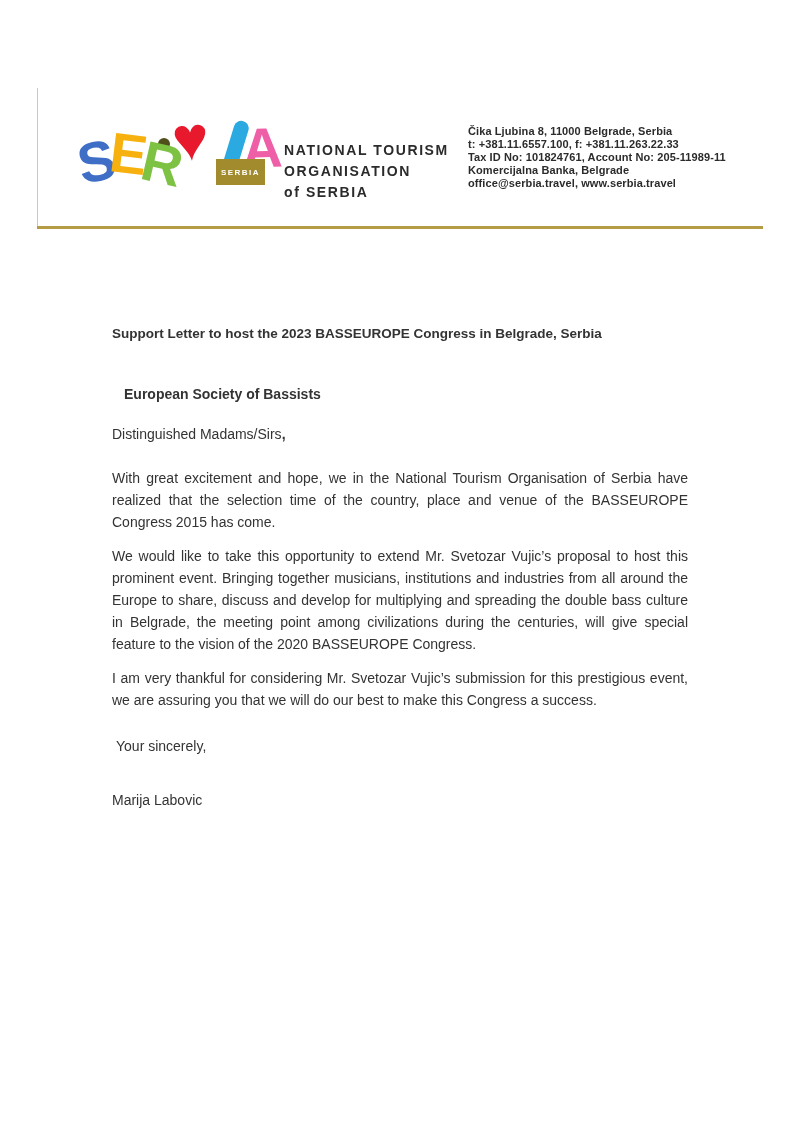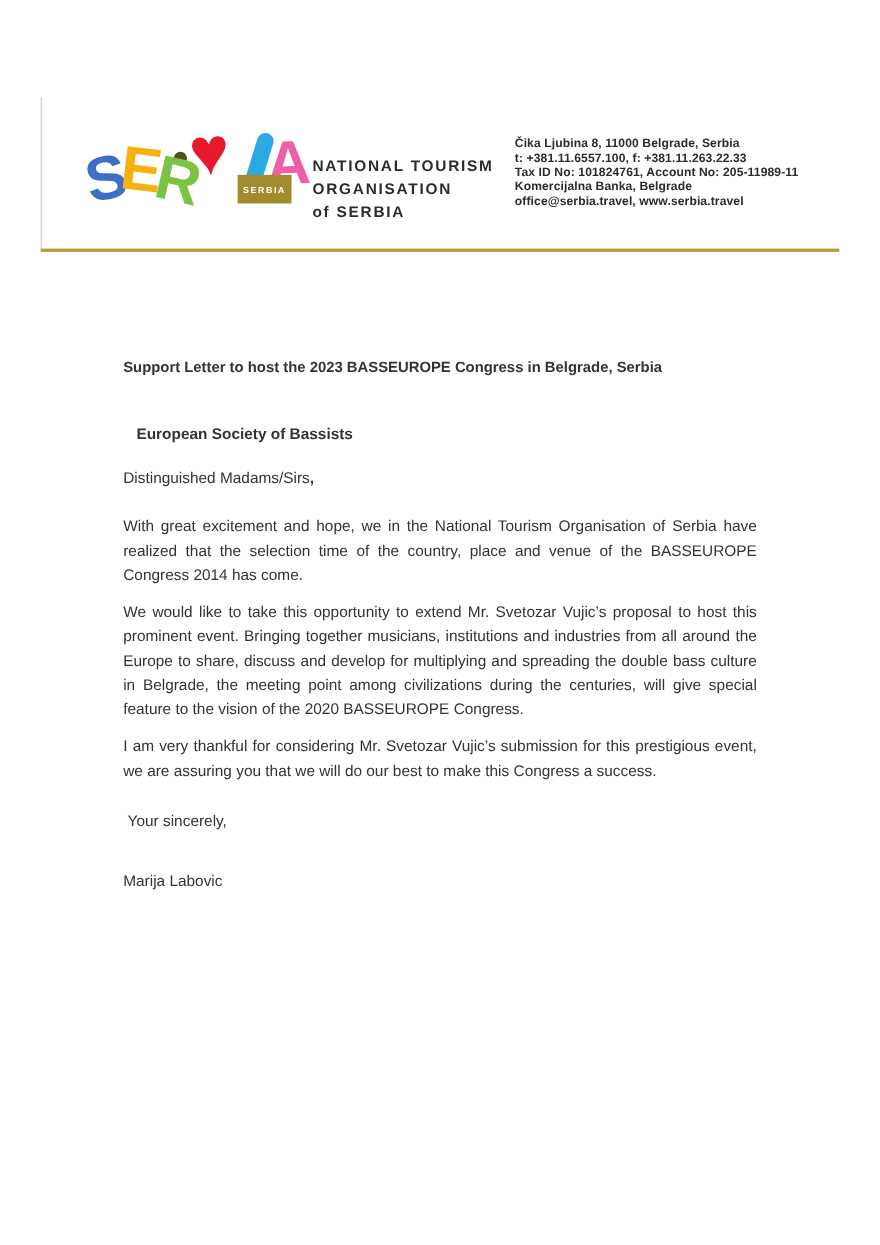--- a/index.html
+++ b/index.html
@@ -159,21 +159,21 @@
   <div class="letter-body">
 
     <div class="subject">Support Letter to host the 2023 BASSEUROPE Congress in Belgrade, Serbia</div>
 
     <div class="addressee">European Society of Bassists</div>
 
     <div class="salutation">
       <span>Distinguished Madams/Sirs</span><span class="comma">,</span>
     </div>
 
-    <p>With great excitement and hope, we in the National Tourism Organisation of Serbia have realized that the selection time of the country, place and venue of the BASSEUROPE Congress 2014 has come.</p>
+    <p>With great excitement and hope, we in the National Tourism Organisation of Serbia have realized that the selection time of the country, place and venue of the BASSEUROPE Congress 2015 has come.</p>
     <p>We would like to take this opportunity to extend Mr. Svetozar Vujic’s proposal to host this prominent event. Bringing together musicians, institutions and industries from all around the Europe to share, discuss and develop for multiplying and spreading the double bass culture in Belgrade, the meeting point among civilizations during the centuries, will give special feature to the vision of the 2020 BASSEUROPE Congress.</p>
     <p>I am very thankful for considering Mr. Svetozar Vujic’s submission for this prestigious event, we are assuring you that we will do our best to make this Congress a success.</p>
 
     <div class="closing">Your sincerely,</div>
 
     <div class="signature">
       <div>Marija Labovic</div>
     </div>
 
   </div>

